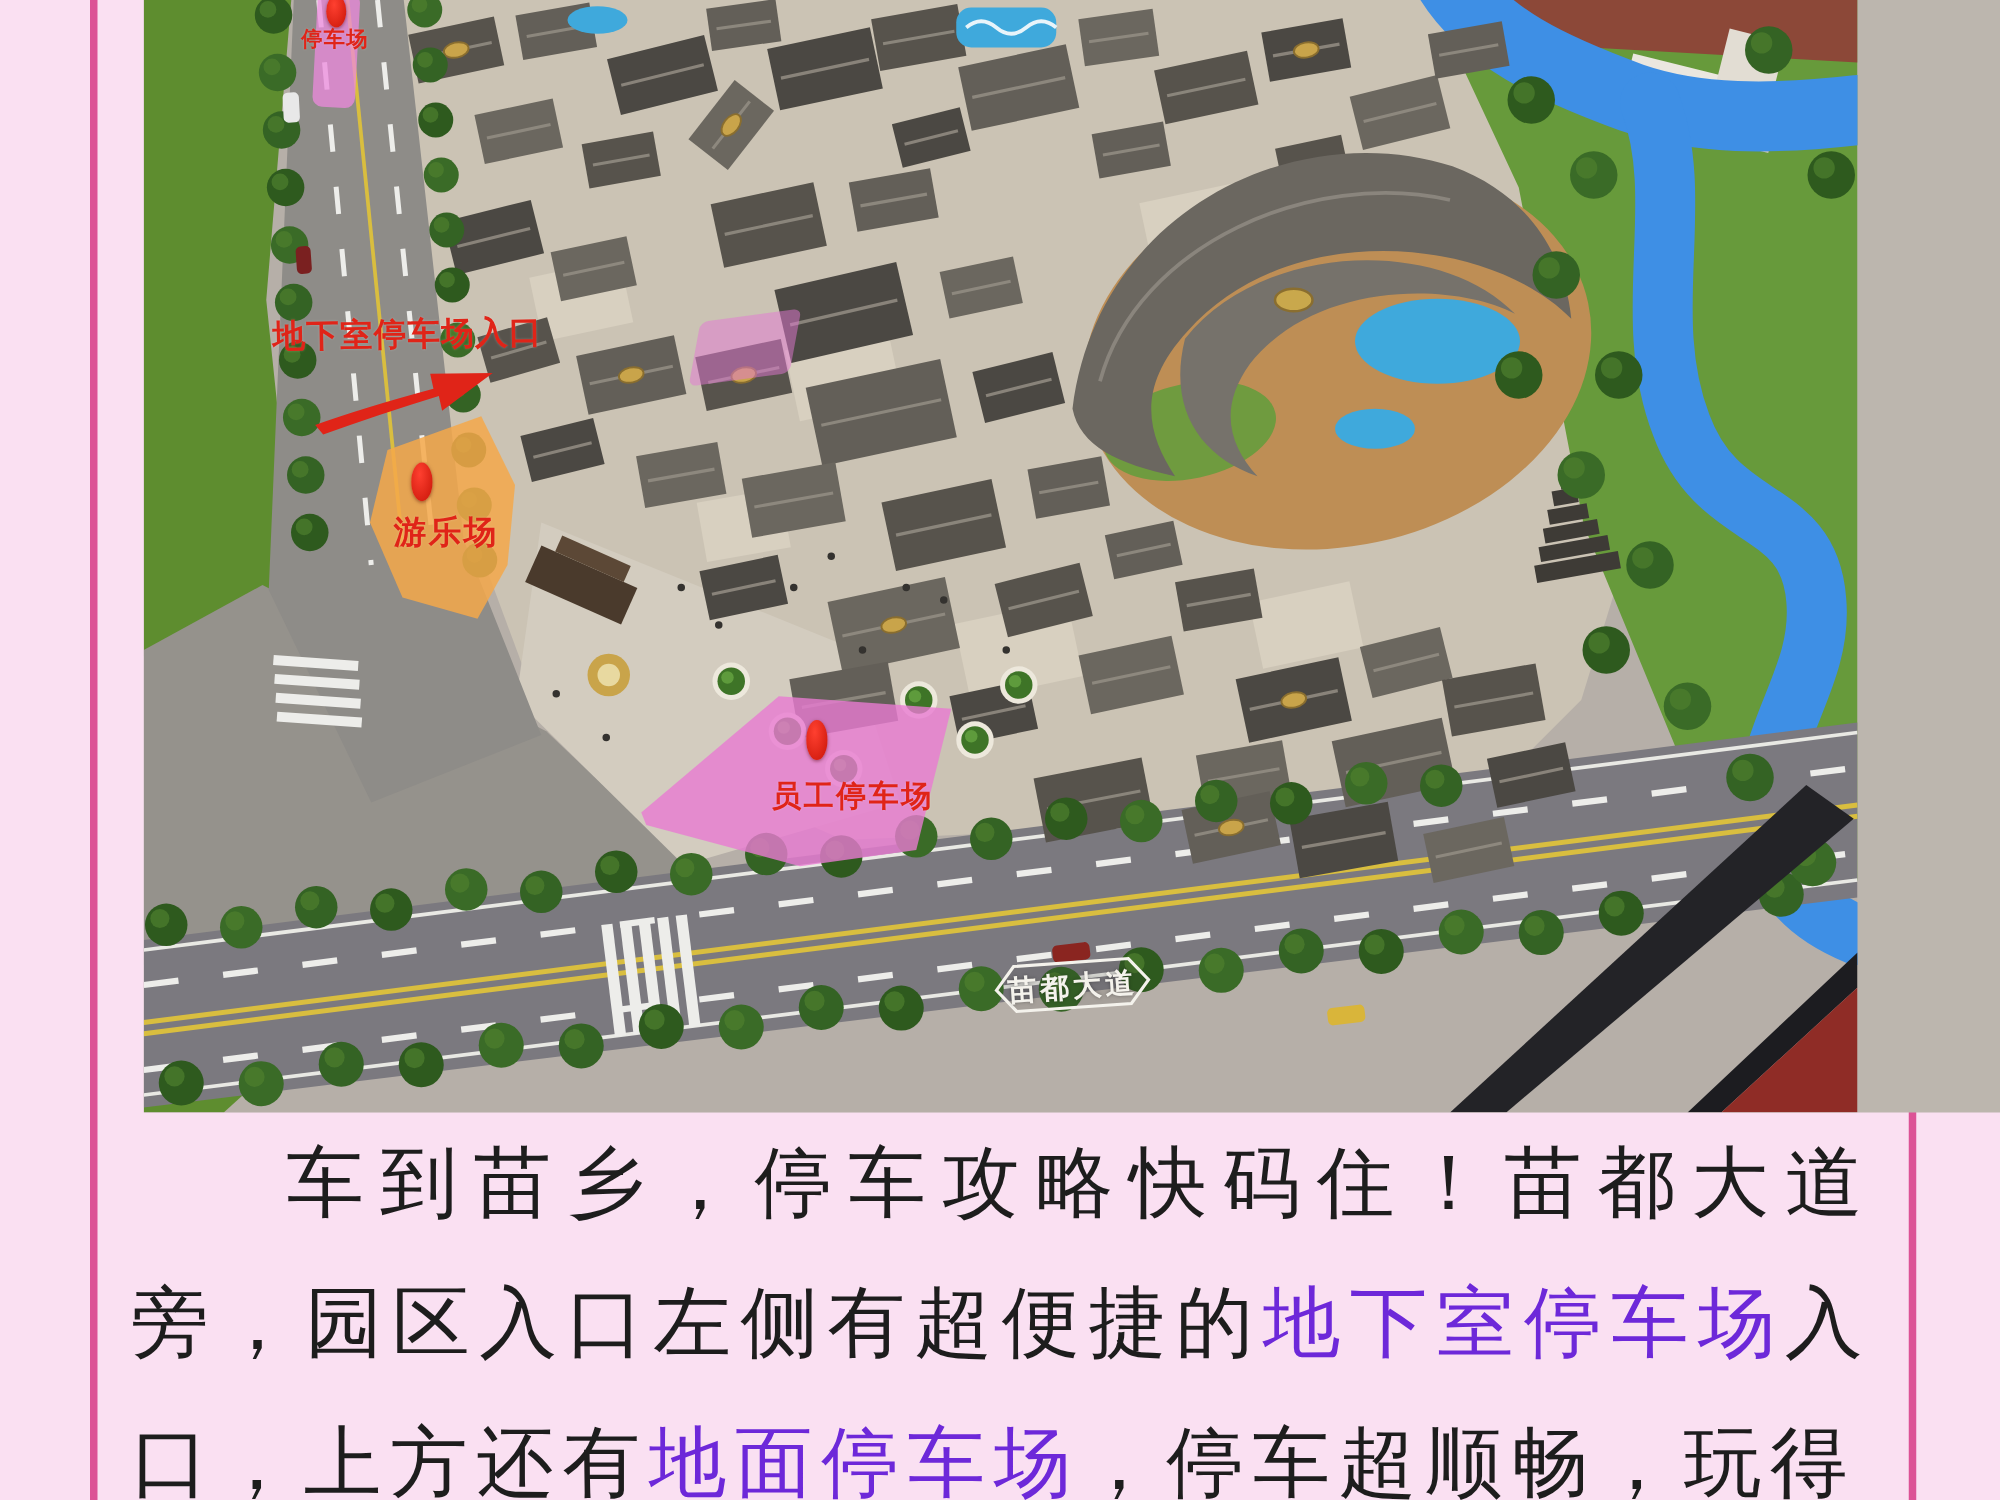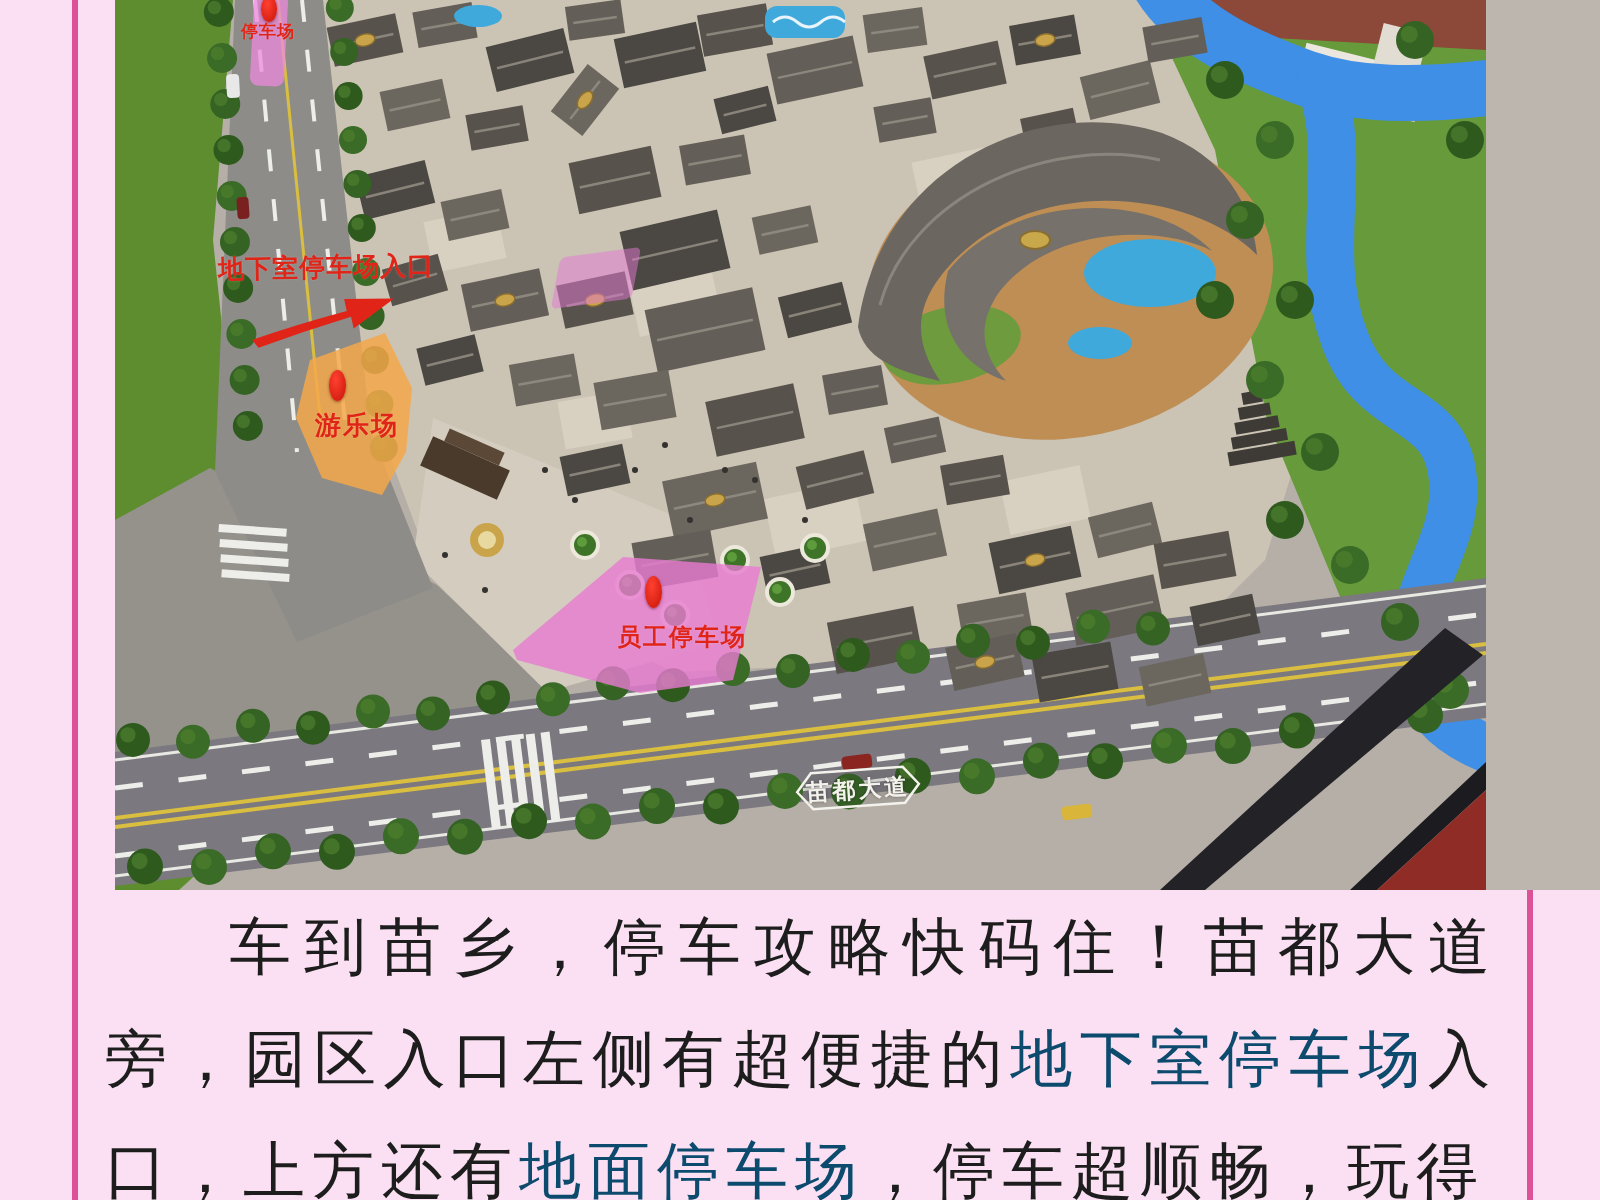--- a/index.html
+++ b/index.html
@@ -26,21 +26,21 @@
         background:rgba(228,120,212,.5);transform:skewX(-18deg) rotate(-8deg);border-radius:6px;}
   .road-badge{position:absolute;left:680px;top:766px;width:126px;height:44px;transform:rotate(-4deg);}
   .road-badge .hex{position:absolute;inset:0;}
   .road-badge span{position:absolute;left:0;right:0;top:8px;text-align:center;
                    color:#F4F2EC;font-size:23px;font-weight:700;letter-spacing:3px;
                    text-shadow:0 0 3px rgba(0,0,0,.35);}
 
   p.caption{position:absolute;left:105px;top:891px;width:1392px;margin:0;
             font-size:62px;line-height:112px;letter-spacing:7px;color:#1D1D1D;
             font-weight:500;text-align:justify;text-indent:124px;line-break:strict;}
-  p.caption .hl{color:#0c4a6e;}
+  p.caption .hl{color:#6d28d9;}
 </style>
 </head>
 <body>
 
 <div class="page">
   <div class="vline left"></div>
   <div class="vline right"></div>
 
   <figure class="photo">
 

